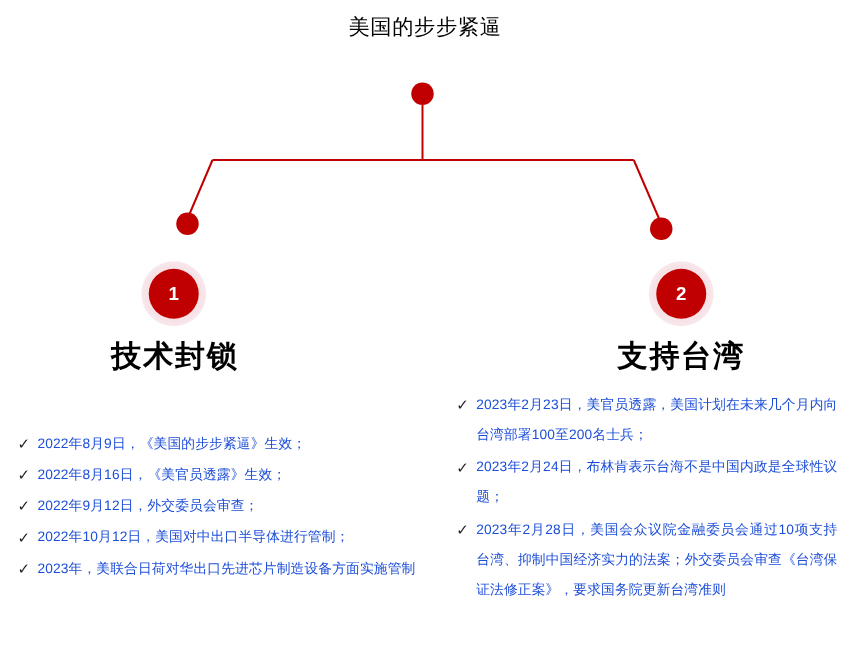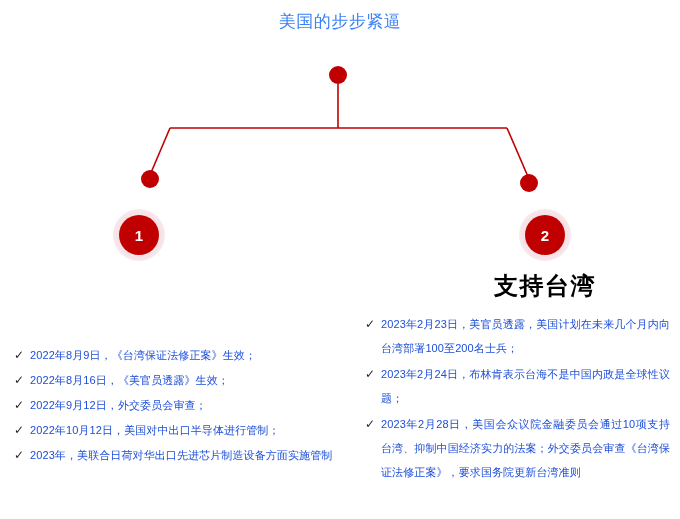--- a/index.html
+++ b/index.html
@@ -27,21 +27,21 @@
   
   .slide-title {
     position: absolute;
     left: 0;
     top: 10px;
     width: 680px;
     text-align: center;
     font-size: 17px;
     line-height: 24px;
     letter-spacing: 0.5px;
-    color: #3b82f6;
+    color: #000000;
     font-weight: 400;
     white-space: nowrap;
   }
 
   
   .connector {
     position: absolute;
     left: 0;
     top: 0;
     width: 680px;
@@ -166,26 +166,27 @@
     <span class="disc"></span>
     <span class="num">1</span>
   </div>
 
   <div class="badge" id="badge-2">
     <span class="glow"></span>
     <span class="disc"></span>
     <span class="num">2</span>
   </div>
 
+  <div class="branch-heading" id="heading-1">技术封锁</div>
   <div class="branch-heading" id="heading-2">支持台湾</div>
 
   <ul class="bullet-list" id="list-left">
     <li class="bullet-item">
       <span class="bullet-check">✓</span>
-      <span class="bullet-text">2022年8月9日，《台湾保证法修正案》生效；</span>
+      <span class="bullet-text">2022年8月9日，《美国的步步紧逼》生效；</span>
     </li>
     <li class="bullet-item">
       <span class="bullet-check">✓</span>
       <span class="bullet-text">2022年8月16日，《美官员透露》生效；</span>
     </li>
     <li class="bullet-item">
       <span class="bullet-check">✓</span>
       <span class="bullet-text">2022年9月12日，外交委员会审查；</span>
     </li>
     <li class="bullet-item">

